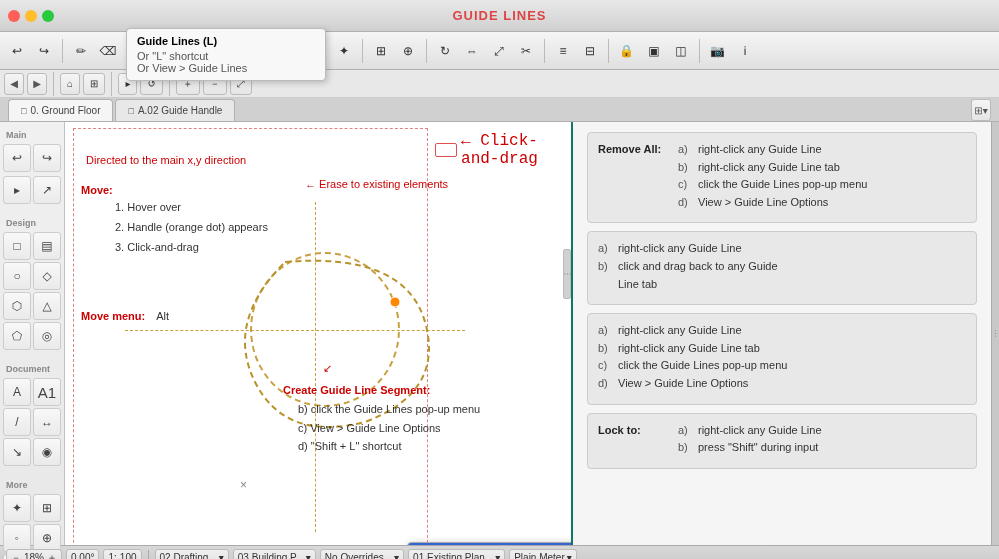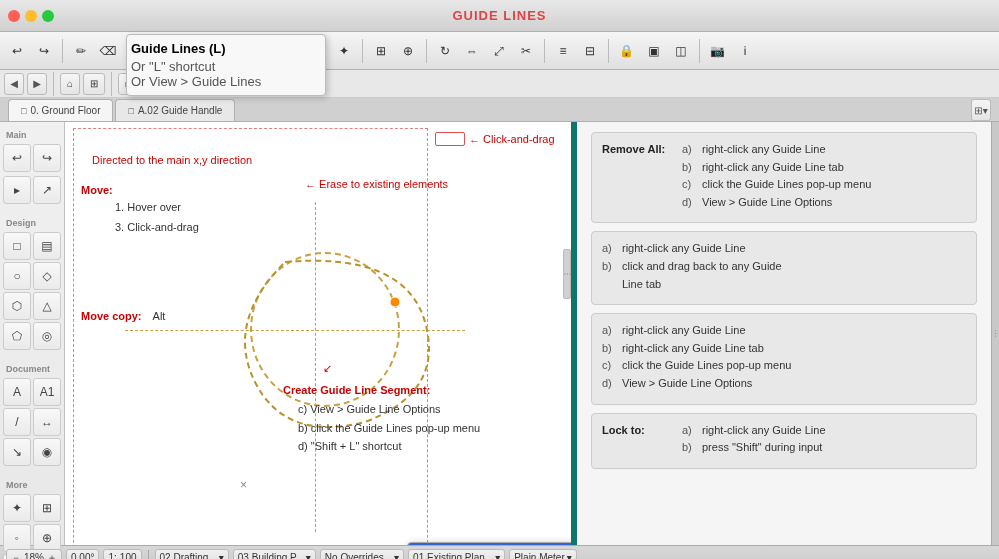--- a/index.html
+++ b/index.html
@@ -42,26 +42,26 @@
       cursor: pointer; font-size: 12px; color: #333;
       background: transparent;
     }
     .tb-btn.active { background: #c8d4e8; border-color: #7a9cc0; }
     .tb-sep { width: 1px; height: 24px; background: #bbb; margin: 0 3px; }
     .tb-group { display: flex; align-items: center; gap: 1px; }
 
     
     #tooltip-popup {
       position: absolute;
-      top: 34px; left: 126px;
+      top: 28px; left: 126px;
       background: #f8f8f8;
       border: 1px solid #bbb;
       border-radius: 4px;
-      padding: 6px 4px;
-      font-size: 13px;
+      padding: 6px 10px;
+      font-size: 11px;
       z-index: 100;
       box-shadow: 2px 2px 6px rgba(0,0,0,0.2);
       min-width: 200px;
     }
     #tooltip-popup .tt-title { font-weight: 600; margin-bottom: 3px; }
     #tooltip-popup .tt-line { color: #555; }
 
     
     #toolbar2 {
       height: 28px;
@@ -182,21 +182,21 @@
       padding: 4px 10px;
       font-size: 11px;
       cursor: pointer;
       gap: 6px;
     }
 
     
     #right-panel {
       width: 420px;
       background: #f5f5f5;
-      border-left: 6px solid #0f766e;
+      border-left: 2px solid #0f766e;
       padding: 10px 14px;
       overflow-y: auto;
       font-size: 11px;
     }
     .info-section {
       background: #e8e8e8;
       border: 1px solid #ccc;
       border-radius: 4px;
       padding: 8px 10px;
       margin-bottom: 8px;
@@ -413,21 +413,21 @@
       <div class="sidebar-btn">△</div>
     </div>
     <div class="sidebar-row">
       <div class="sidebar-btn">⬠</div>
       <div class="sidebar-btn">◎</div>
     </div>
     <div class="sidebar-section-divider"></div>
     <div class="sidebar-section-label">Document</div>
     <div class="sidebar-row">
       <div class="sidebar-btn">A</div>
-      <div class="sidebar-btn" style="font-size:12px;">A1</div>
+      <div class="sidebar-btn" style="font-size:15px;">A1</div>
     </div>
     <div class="sidebar-row">
       <div class="sidebar-btn">/</div>
       <div class="sidebar-btn">↔</div>
     </div>
     <div class="sidebar-row">
       <div class="sidebar-btn">↘</div>
       <div class="sidebar-btn">◉</div>
     </div>
     <div class="sidebar-section-divider"></div>
@@ -446,55 +446,56 @@
     </div>
   </div>
 
   <div id="canvas-area">
     <div class="canvas-content">
 
       <div class="annotation-box" style="left:8px; top:6px; width:355px; height:460px; border-color:#e08080;"></div>
 
       <div style="position:absolute; top:10px; left:370px; display:flex; align-items:center; gap:4px;">
         <div style="width:30px; height:14px; border:1.5px solid #e05050; background:rgba(255,255,255,0.5); border-radius:2px; display:flex; align-items:center; justify-content:center; font-size:8px; color:#888;"></div>
-        <span style="color:#c00; font-size:11px;">← Click-and-drag</span>
-      </div>
-
-      <div class="annotation-text" style="left:27px; top:32px;">Directed to the main x,y direction</div>
+        <span style="color:#c00; font-size:16px;font-family:Liberation Mono, monospace;">← Click-and-drag</span>
+      </div>
+
+      <div class="annotation-text" style="left:21px; top:32px;">Directed to the main x,y direction</div>
 
       <div class="annotation-text" style="left:16px; top:62px; font-weight:700;">Move:</div>
       <div class="annotation-text" style="left:50px; top:76px; color:#333; line-height:1.8;">
         <div>1. Hover over</div>
+        <div>2. Handle (orange dot) appears</div>
         <div>3. Click-and-drag</div>
       </div>
 
       <div class="annotation-text" style="left:240px; top:56px; color:#c00;">← Erase to existing elements</div>
 
       <div class="guide-circle" style="left:185px; top:130px; width:150px; height:155px;"></div>
 
       <div class="guide-line-h" style="left:60px; top:208px; width:340px;"></div>
       <div class="guide-line-v" style="left:250px; top:80px; height:330px;"></div>
 
       <svg style="position:absolute; left:160px; top:120px; pointer-events:none;" width="220" height="200" viewBox="0 0 220 200">
         <path d="M 60 20 Q 180 10 200 80 Q 220 150 140 180 Q 60 200 30 140 Q 0 80 60 20" fill="none" stroke="#b8922a" stroke-width="2" stroke-dasharray="6,4"></path>
 
         <circle cx="170" cy="60" r="5" fill="#ff8800" stroke="white" stroke-width="1"></circle>
       </svg>
 
       <div class="annotation-text" style="left:16px; top:188px; font-weight:700;">
-        <span>Move copy:</span>
+        <span>Move menu:</span>
         <span style="font-weight:400; color:#333; margin-left:8px;">Alt</span>
       </div>
 
       <div style="position:absolute; left:258px; top:240px; color:#c00; font-size:11px;">↙</div>
 
       <div class="annotation-text" style="left:218px; top:262px; font-weight:700;">Create Guide Line Segment:</div>
       <div style="position:absolute; left:233px; top:278px; font-size:11px; color:#333; line-height:1.7;">
+        <div>b)  click the Guide Lines pop-up menu</div>
         <div>c)  View &gt; Guide Line Options</div>
-        <div>b)  click the Guide Lines pop-up menu</div>
         <div>d)  "Shift + L" shortcut</div>
       </div>
 
       <div class="ctx-menu" style="left:342px; top:420px;">
         <div class="ctx-item" style="background:#3465d0; color:white;">
           
           
           
         </div>
 

